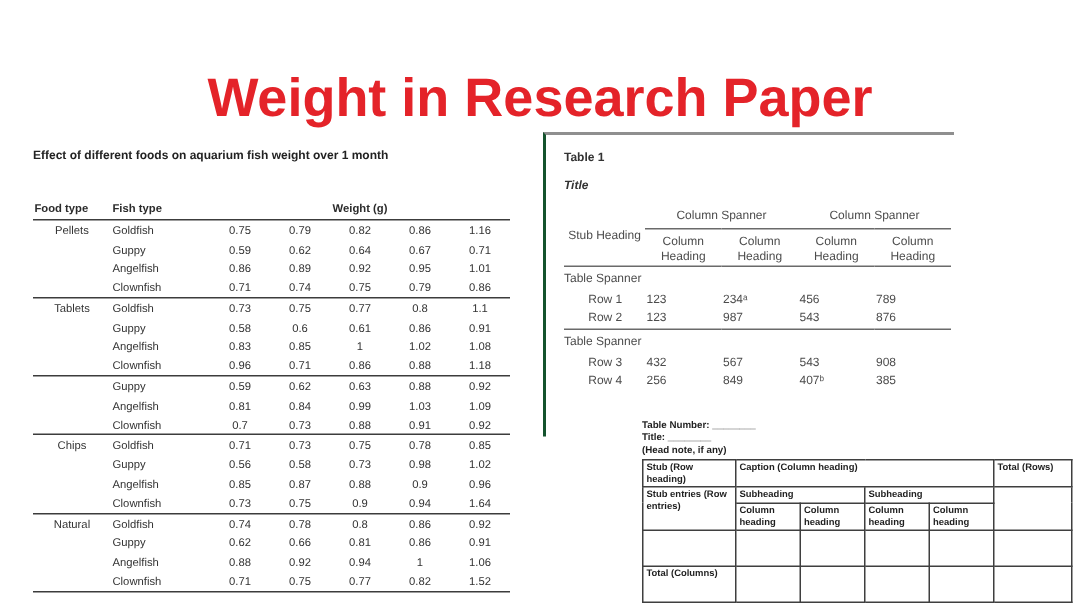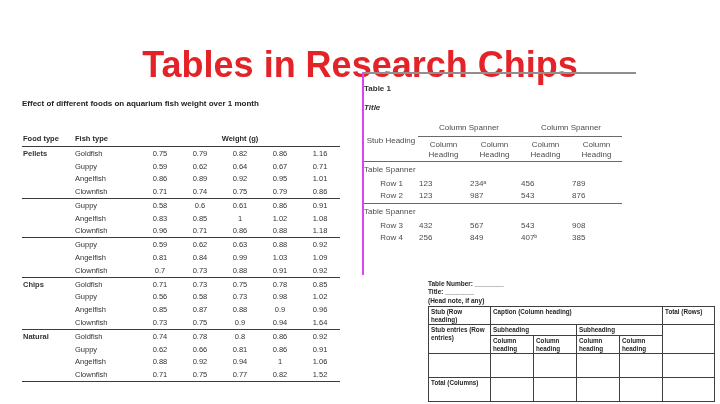--- a/index.html
+++ b/index.html
@@ -8,25 +8,25 @@
 #canvas{position:relative;width:720px;height:404px;background:#fff;overflow:hidden}
 #title{position:absolute;left:0;top:44px;width:720px;text-align:center;font-weight:bold;font-size:36px;color:#e42329}
 
 #fish{position:absolute;left:22px;top:99px;width:318px}
 #fish .cap{font-size:8px;font-weight:bold;color:#222;margin-bottom:24px}
 .ftab{border-collapse:collapse;table-layout:fixed;width:318px;font-size:7.5px;color:#333}
 .ftab th,.ftab td{padding:1.9px 1px;text-align:center;white-space:nowrap;overflow:hidden;font-weight:normal}
 .ftab .al{text-align:left}
 .ftab tr.h1 th{font-weight:bold;color:#2b2b2b;border-bottom:1.2px solid #3c3c3c;padding-bottom:3px}
 .ftab tr.h2 th{color:#3d3d3d;border-bottom:1.2px solid #3c3c3c}
-.ftab td:first-child{text-align:left;font-weight:bold}
+.ftab td:first-child{text-align:center;font-weight:normal}
 .ftab td:nth-child(2){text-align:left}
 .ftab tr.sep td{border-bottom:1.2px solid #3c3c3c}
 
-#apa{position:absolute;left:362px;top:72px;width:274px;height:203px;border-left:2px solid #d946ef;border-top:2px solid #8f8f8f;padding:10px 0 0 0;color:#333}
+#apa{position:absolute;left:362px;top:88px;width:274px;height:203px;border-left:2px solid #14532d;border-top:2px solid #8f8f8f;padding:10px 0 0 12px;color:#333}
 #apa .t1{font-size:8px;font-weight:bold}
 #apa .tt{font-size:8px;font-weight:bold;font-style:italic;margin-top:10px}
 .atab{border-collapse:collapse;table-layout:fixed;margin-top:9px;font-size:8px;color:#4c4c4c}
 .atab th,.atab td{font-weight:normal;padding:1.5px 1px;line-height:1.2;white-space:nowrap}
 .atab th{white-space:normal}
 .atab .stubh{vertical-align:middle;border-bottom:1px solid #6a6a6a}
 .atab .csp{border-bottom:1px solid #6a6a6a;padding-bottom:4px}
 .atab tr.chr th{border-bottom:1px solid #6a6a6a;padding-top:3px}
 .atab td.tsp{padding:3px 0}
 .atab tr.sec td{border-top:1px solid #6a6a6a}
@@ -36,21 +36,21 @@
 .tgrid{border-collapse:collapse;table-layout:fixed;width:286px;font-size:6.3px;margin-top:1px}
 .tgrid td{border:1px solid #3f3f3f;padding:1px 2px;vertical-align:top;line-height:1.2;overflow:hidden}
 .tgrid tr.br td{height:24px}
 .tgrid tr.totr td{height:24px}
 </style>
 </head>
 <body>
 
 <div id="canvas">
 
-  <h1 id="title">Tables in Research Chips</h1>
+  <h1 id="title">Weight in Research Paper</h1>
 
   <section id="fish">
     <div class="cap">Effect of different foods on aquarium fish weight over 1 month</div>
     <table class="ftab">
       <colgroup>
           <col style="width:52px">
           <col style="width:66px">
           <col style="width:40px">
           <col style="width:40px">
           <col style="width:40px">
@@ -93,20 +93,29 @@
             <td>1.01</td>
           </tr>
         <tr class="sep">
             <td></td>
             <td>Clownfish</td>
             <td>0.71</td>
             <td>0.74</td>
             <td>0.75</td>
             <td>0.79</td>
             <td>0.86</td>
+          </tr>
+        <tr>
+            <td>Tablets</td>
+            <td>Goldfish</td>
+            <td>0.73</td>
+            <td>0.75</td>
+            <td>0.77</td>
+            <td>0.8</td>
+            <td>1.1</td>
           </tr>
         <tr>
             <td></td>
             <td>Guppy</td>
             <td>0.58</td>
             <td>0.6</td>
             <td>0.61</td>
             <td>0.86</td>
             <td>0.91</td>
           </tr>

